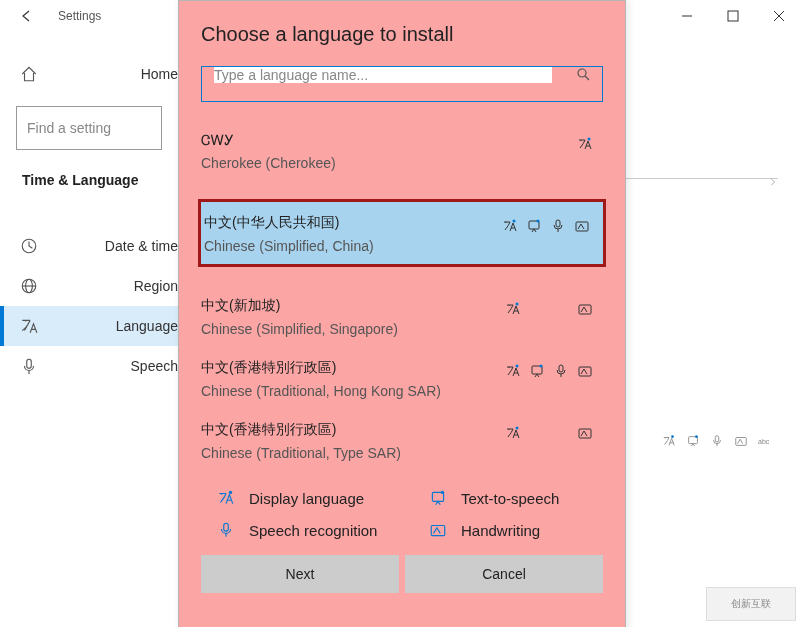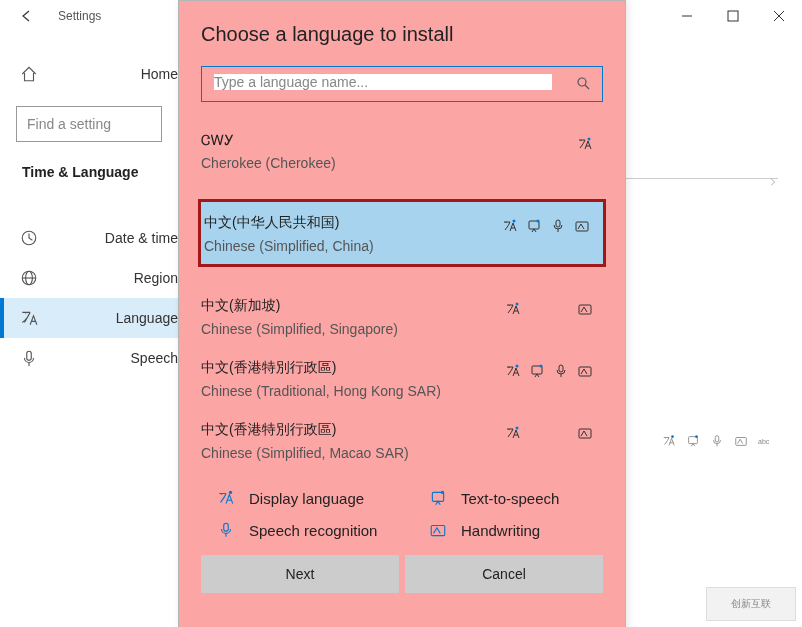--- a/index.html
+++ b/index.html
@@ -10,38 +10,38 @@
 .titlebar { height: 32px; display: flex; align-items: center; padding-left: 10px; }
 .back-btn { width: 32px; height: 32px; display: flex; align-items: center; justify-content: center; color: #333; }
 .title-text { font-size: 12px; color: #555; margin-left: 16px; }
 .win-controls { position: absolute; right: 0; top: 0; display: flex; }
 .win-btn { width: 46px; height: 32px; display: flex; align-items: center; justify-content: center; color: #333; }
 
 .content { display: flex; height: calc(100% - 32px); }
 .sidebar { width: 178px; padding-top: 22px; }
 .sb-item { display: flex; align-items: center; height: 40px; padding-left: 20px; font-size: 14px; color: #333; gap: 14px; justify-content: space-between; }
 .sb-item.home { padding-left: 20px; margin-bottom: 12px; }
-.sb-search { margin: 0 16px 22px 16px; height: 36px; border: 1px solid #999; display: flex; align-items: center; padding: 0 10px; font-size: 14px; color: #888; }
+.sb-search { margin: 0 16px 22px 16px; height: 44px; border: 1px solid #999; display: flex; align-items: center; padding: 0 10px; font-size: 14px; color: #888; }
 .sb-header { font-size: 14px; font-weight: 600; padding-left: 22px; margin-bottom: 38px; color: #222; }
 .sb-item.active { background: #d9ecf9; border-left: 4px solid #0078d4; padding-left: 16px; }
 .sb-icon { width: 18px; height: 18px; color: #555; flex-shrink: 0; }
 
 .main { flex: 1; padding: 20px 24px; color: #333; font-size: 14px; }
 .main .hint1 { color: #555; margin-top: 150px; }
 .main .hint2 { color: #555; margin-top: 84px; }
 .main hr { border: none; border-top: 1px solid #ccc; margin-top: 10px; }
 .feature-row { position: absolute; right: 30px; top: 434px; display: flex; gap: 10px; color: #888; }
 .feature-row svg { width: 14px; height: 14px; }
 .arrow-small { position:absolute; right:24px; top:174px; color:#888; }
 
 
 .modal { position: absolute; left: 178px; top: 0; width: 448px; background: #fca5a5; border: 1px solid #b5b5b5; box-shadow: 2px 0 8px rgba(0,0,0,0.1); }
 .modal-inner { padding: 22px 22px 20px 22px; }
 .modal-title { font-size: 20px; font-weight: 400; margin-bottom: 20px; color: #222; }
-.search-box { border: 1px solid #0078d4; height: 36px; display: flex; align-items: flex-end; padding: 11px 12px; justify-content: space-between; margin-bottom: 18px; }
+.search-box { border: 1px solid #0078d4; height: 36px; display: flex; align-items: flex-start; padding: 0 12px; justify-content: space-between; margin-bottom: 18px; }
 .search-box input { border: none; outline: none; font-size: 14px; width: 90%; }
 .search-box input::placeholder { color: #888; }
 .search-icon { width: 14px; height: 14px; color: #555; }
 
 .lang-list { }
 .lang-item { padding: 12px 0 10px 0; position: relative; }
 .lang-native { font-size: 14px; color: #222; }
 .lang-english { font-size: 14px; color: #555; margin-top: 6px; }
 .lang-icons { position: absolute; right: 10px; top: 16px; display: flex; gap: 8px; color: #333; }
 .lang-icons svg { width: 16px; height: 16px; }
@@ -285,21 +285,21 @@
           <svg viewBox="0 0 16 16">
               <use href="#i-speech"></use>
             </svg>
           <svg viewBox="0 0 16 16">
               <use href="#i-hand"></use>
             </svg>
         </div>
       </div>
       <div class="lang-item">
         <div class="lang-native">中文(香港特別行政區)</div>
-        <div class="lang-english">Chinese (Simplified, Macao SAR)</div>
+        <div class="lang-english">Chinese (Traditional, Type SAR)</div>
         <div class="lang-icons">
           <svg viewBox="0 0 16 16">
               <use href="#i-display"></use>
             </svg>
           <span style="width:16px"></span>
             <span style="width:16px"></span>
           <svg viewBox="0 0 16 16">
               <use href="#i-hand"></use>
             </svg>
         </div>

